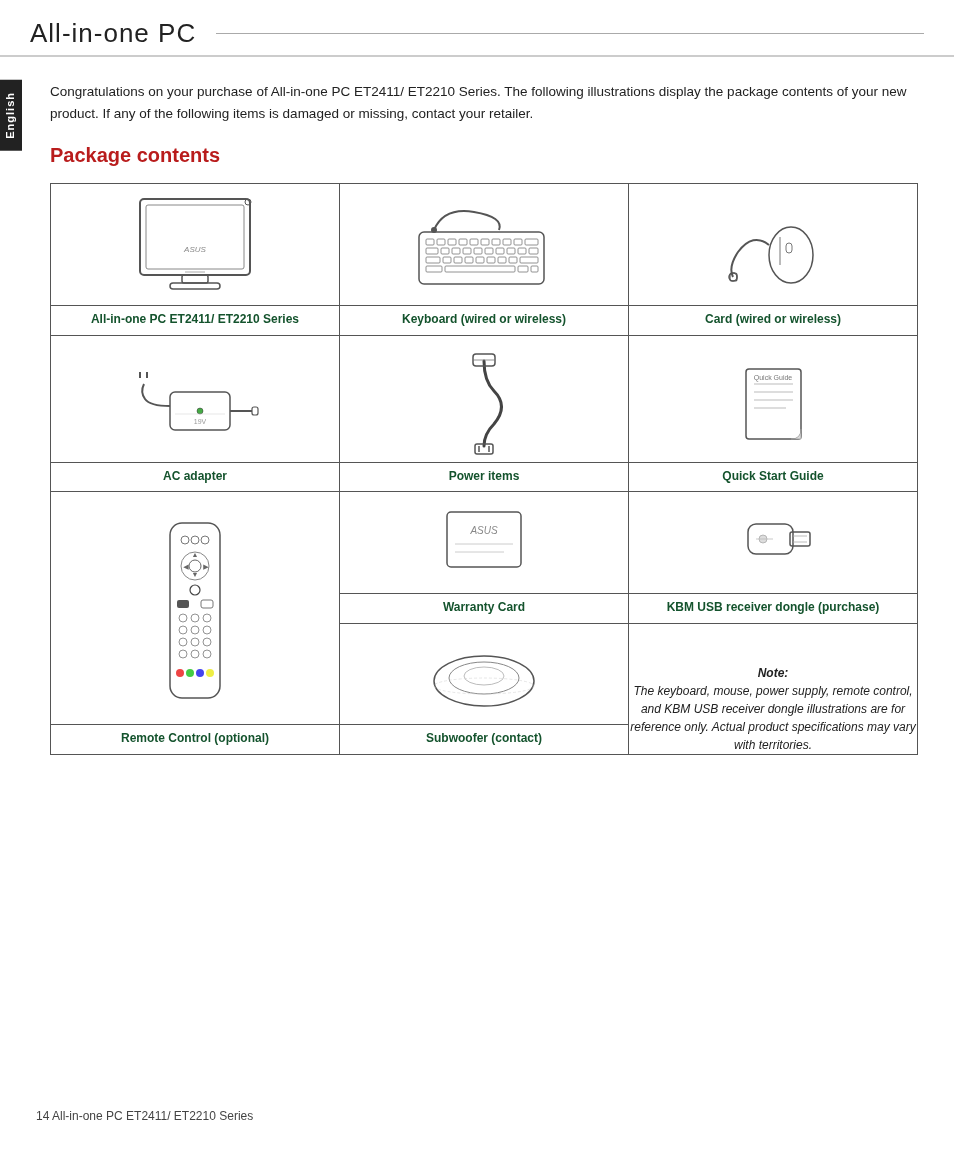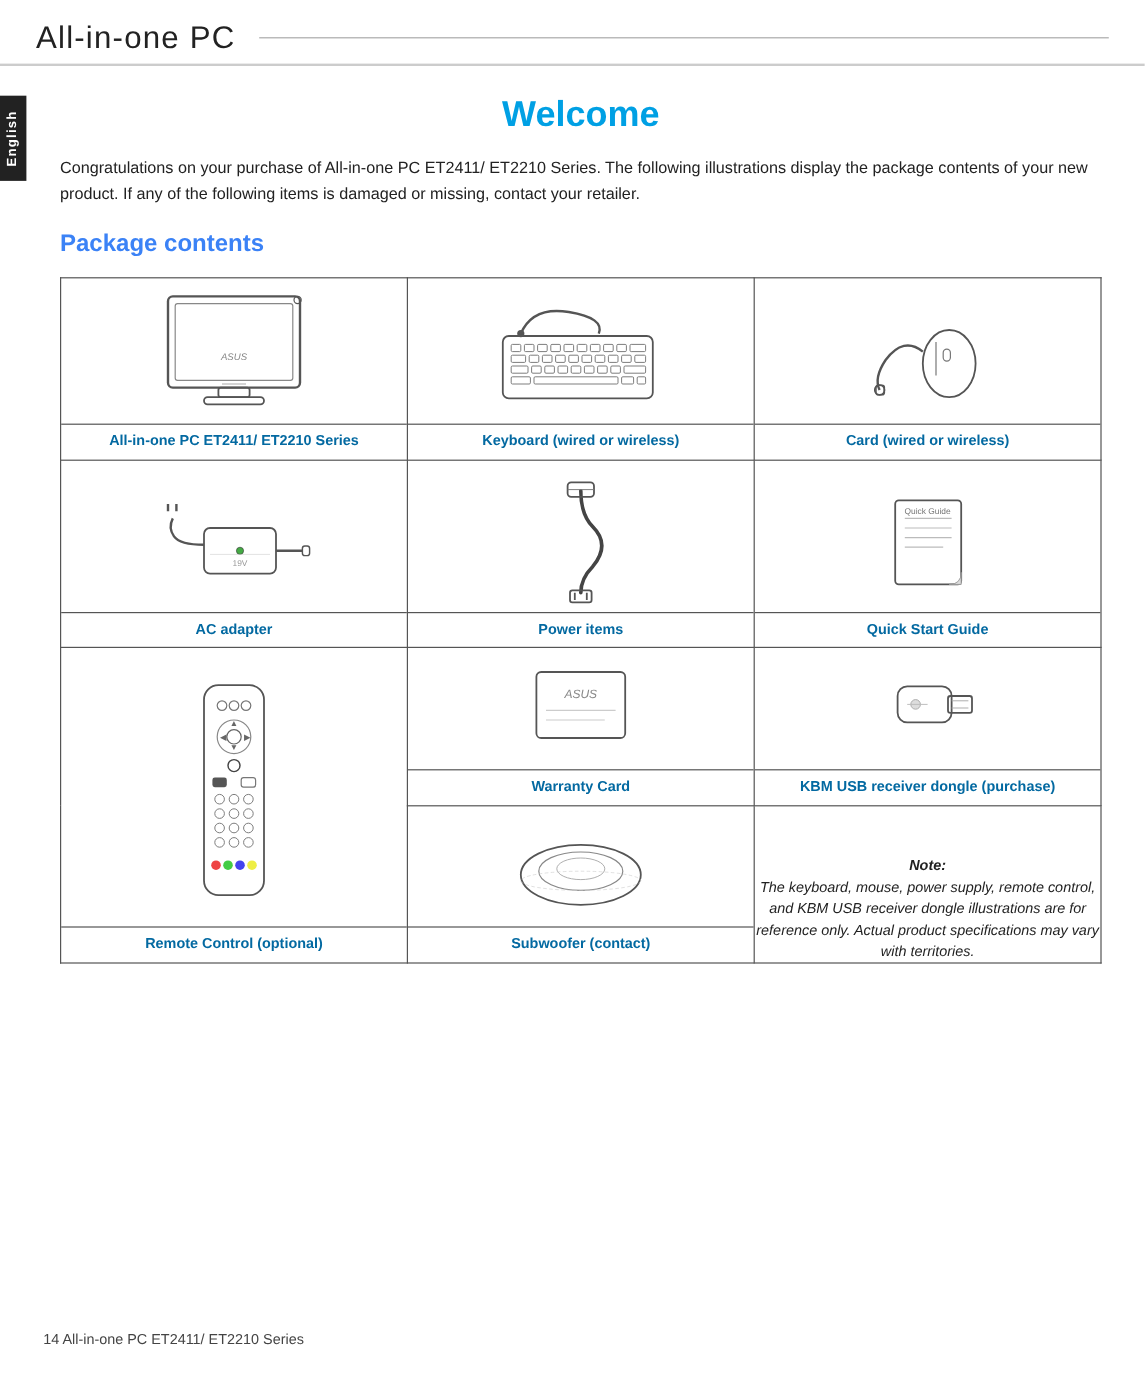--- a/index.html
+++ b/index.html
@@ -10,24 +10,23 @@
       width: 954px;
       min-height: 1155px;
       position: relative;
       overflow-x: hidden;
     }
 
     
     .top-header {
       display: flex;
       align-items: center;
-      padding: 4px 30px 6px 30px;
+      padding: 18px 30px 6px 30px;
       border-bottom: 2px solid #ccc;
       position: relative;
-      margin-top: 12px;
     }
     .top-header-title {
       font-size: 26px;
       font-weight: 300;
       letter-spacing: 1px;
       color: #222;
     }
     .top-header-line {
       flex: 1;
       height: 1px;
@@ -70,21 +69,21 @@
       font-size: 13.5px;
       line-height: 1.6;
       color: #222;
       margin-bottom: 20px;
       max-width: 860px;
     }
 
     .section-title {
       font-size: 20px;
       font-weight: bold;
-      color: #3b82f6;
+      color: #b91c1c;
       margin-bottom: 16px;
       font-family: Arial, sans-serif;
     }
 
     
     .package-grid {
       border: 1.5px solid #555;
       width: 100%;
       border-collapse: collapse;
       padding-left: 47px;
@@ -99,21 +98,21 @@
     .cell-image {
       min-height: 120px;
       display: flex;
       align-items: center;
       justify-content: center;
       padding: 10px 8px 6px 8px;
     }
     .cell-label {
       font-size: 12px;
       font-weight: bold;
-      color: #0369a1;
+      color: #14532d;
       padding: 6px 4px 7px 4px;
       border-top: 1px solid #555;
       background: #fff;
       line-height: 1.3;
     }
     .note-cell {
       text-align: left;
       padding: 10px 12px;
       font-size: 12px;
       line-height: 1.5;
@@ -148,21 +147,20 @@
   <span>English</span>
 </div>
 
 <div class="top-header">
   <span class="top-header-title">All-in-one PC</span>
   <div class="top-header-line"></div>
 </div>
 
 <div class="main-content">
 
-  <div class="page-title">Welcome</div>
 
   <p class="intro-text">Congratulations on your purchase of All-in-one PC ET2411/ ET2210 Series. The following illustrations display the package contents of your new product. If any of the following items is damaged or missing, contact your retailer.</p>
 
   <div class="section-title">Package contents</div>
 
   <table class="package-grid">
     <tbody>
 
       <tr>
 

